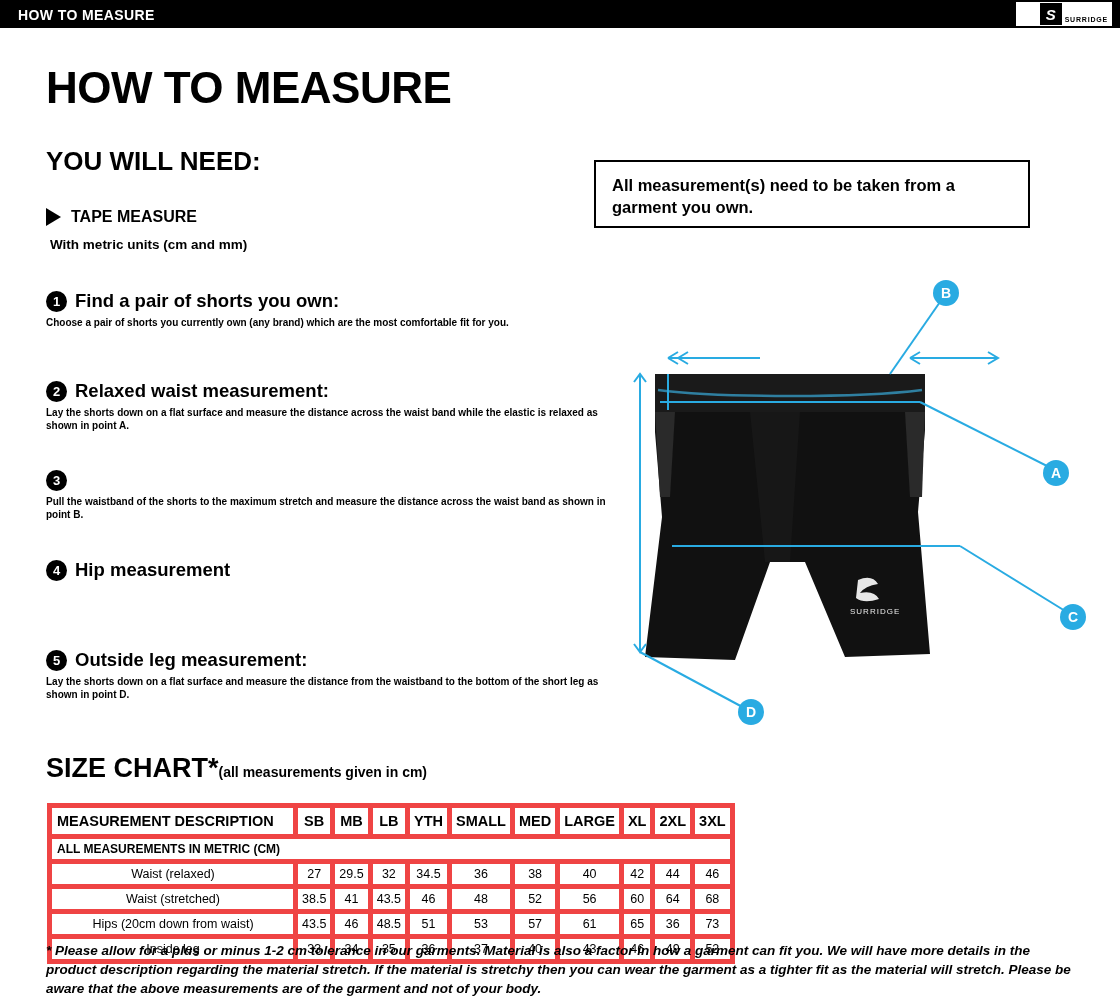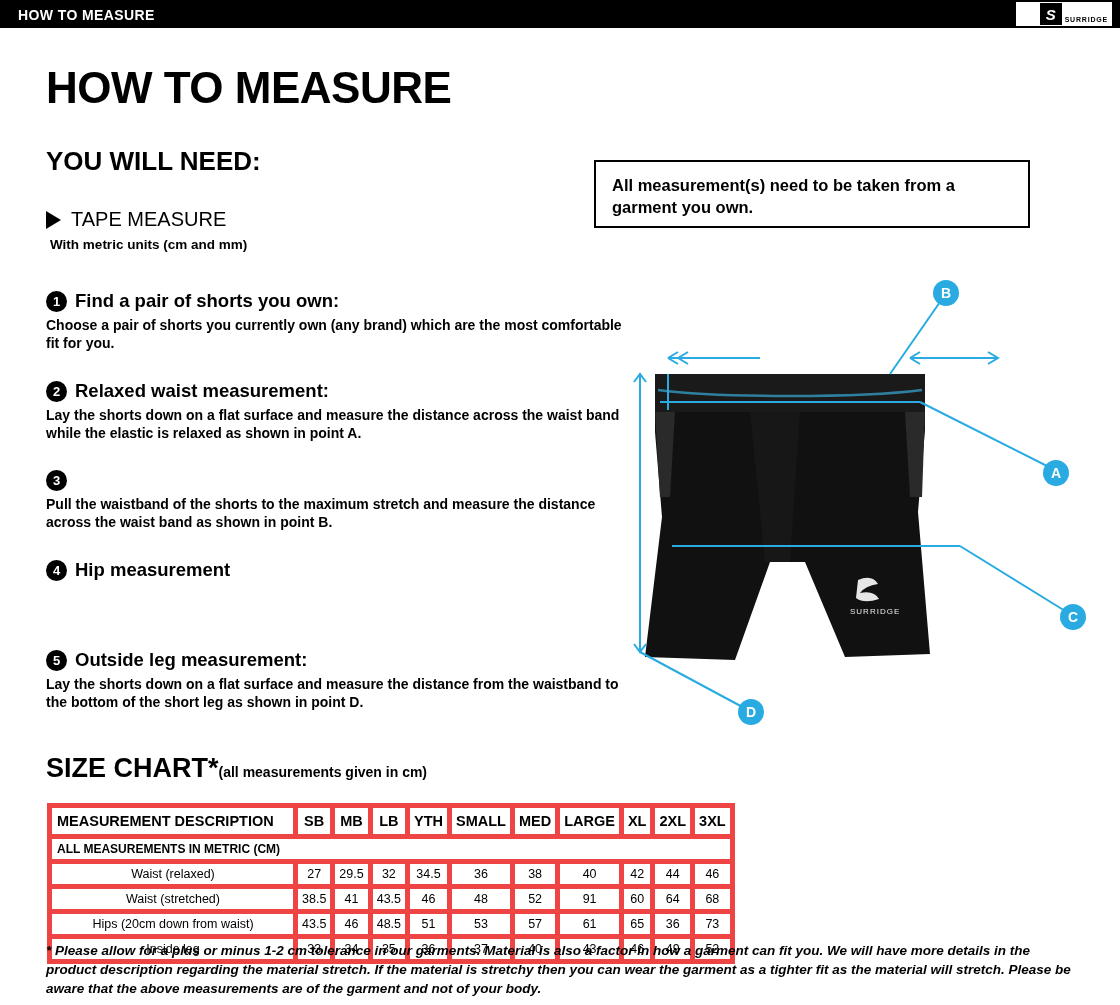--- a/index.html
+++ b/index.html
@@ -94,22 +94,22 @@
     align-items: center;
   }
   .tri-icon {
     width: 0; height: 0;
     border-left: 15px solid #000;
     border-top: 9px solid transparent;
     border-bottom: 9px solid transparent;
     margin-right: 10px;
   }
   .tape-label {
-    font-size: 20px;
-    font-weight: normal;
+    font-size: 16px;
+    font-weight: bold;
   }
   .tape-sub {
     position: absolute;
     left: 50px;
     top: 237px;
     font-size: 13.5px;
     font-weight: bold;
   }
 
   
@@ -145,21 +145,21 @@
     align-items: center;
     justify-content: center;
     margin-right: 8px;
     flex: 0 0 auto;
   }
   .step-title {
     font-size: 18.5px;
     font-weight: bold;
   }
   .step-body {
-    font-size: 14px;
+    font-size: 10px;
     font-weight: bold;
     line-height: 1.32;
   }
 
   
   .sizechart-head {
     position: absolute;
     left: 46px;
     top: 753px;
     font-size: 27px;
@@ -385,21 +385,21 @@
       <td>46</td>
     </tr>
     <tr>
       <td class="row-label">Waist (stretched)</td>
       <td>38.5</td>
       <td>41</td>
       <td>43.5</td>
       <td>46</td>
       <td>48</td>
       <td>52</td>
-      <td>91</td>
+      <td>56</td>
       <td>60</td>
       <td>64</td>
       <td>68</td>
     </tr>
     <tr>
       <td class="row-label">Hips (20cm down from waist)</td>
       <td>43.5</td>
       <td>46</td>
       <td>48.5</td>
       <td>51</td>

